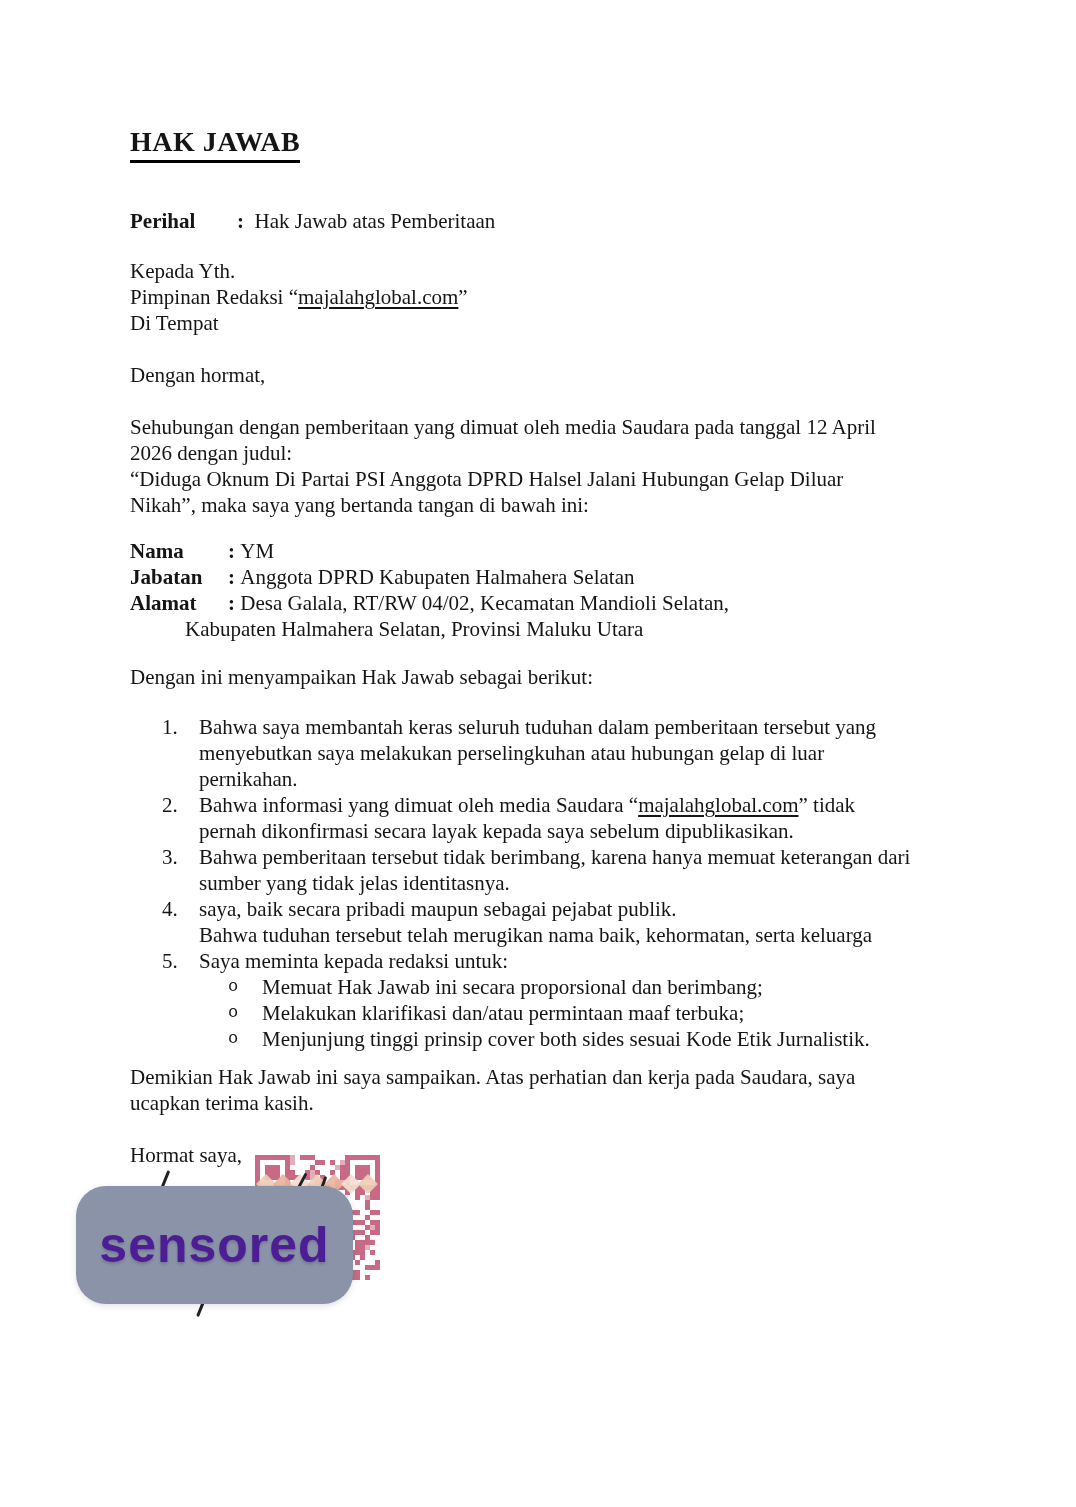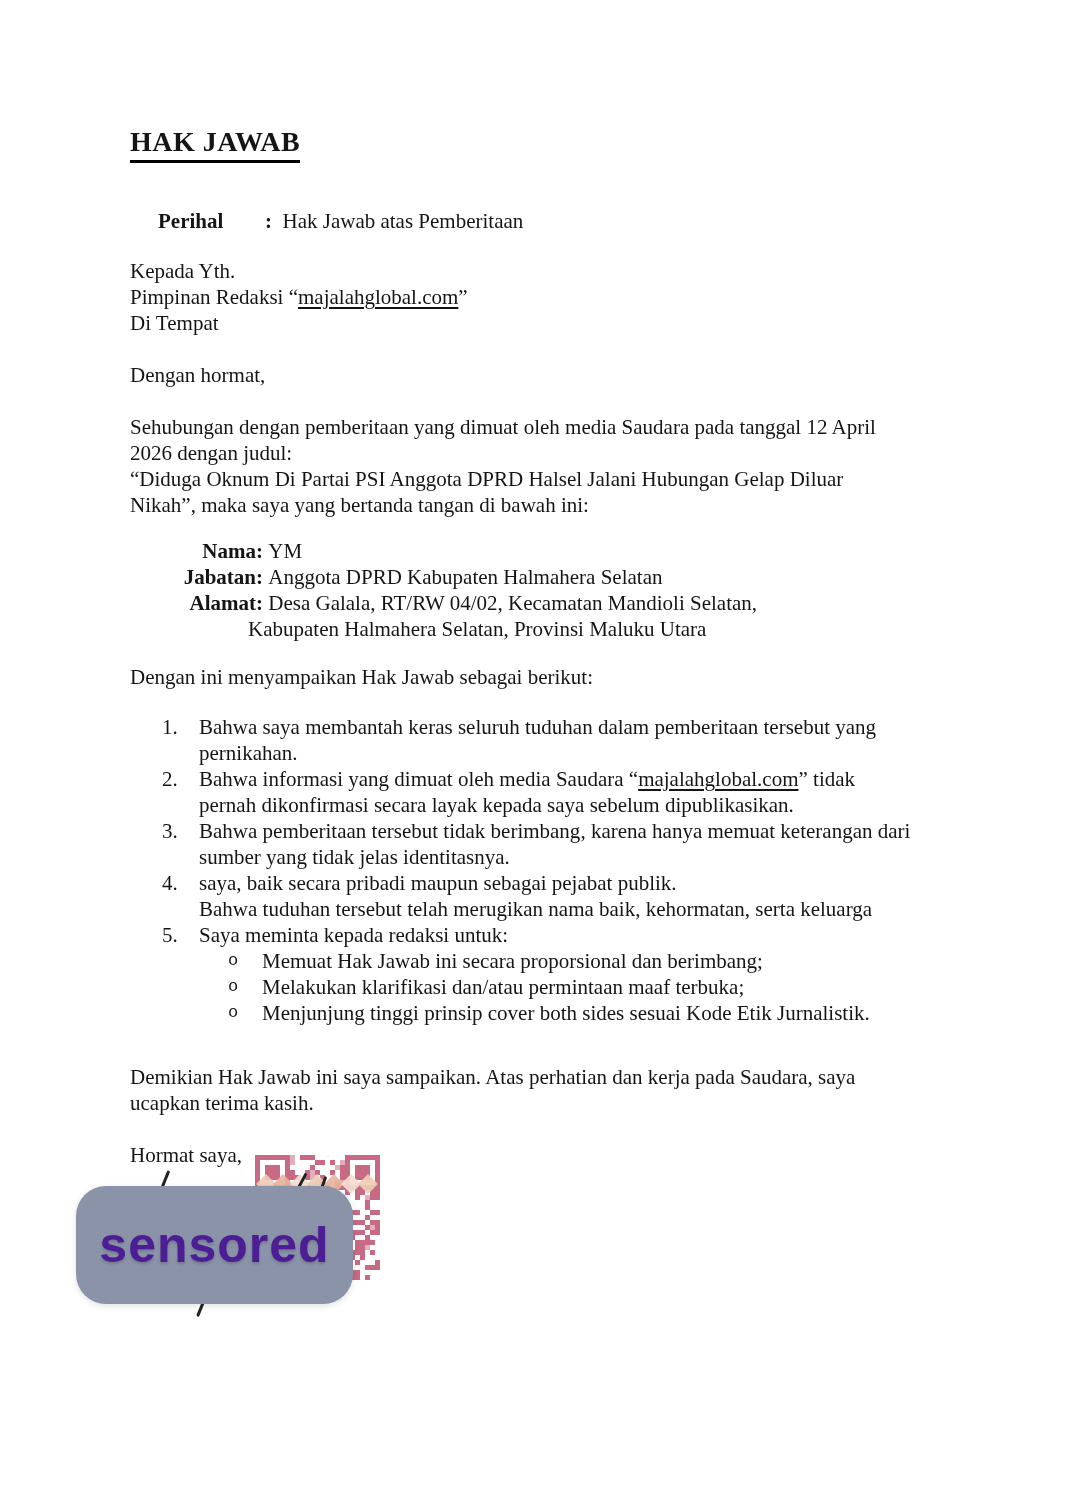--- a/index.html
+++ b/index.html
@@ -4,32 +4,32 @@
 <style>
   html,body{margin:0;padding:0;background:#ffffff;}
   .page{position:relative;width:984px;height:1507px;background:#ffffff;overflow:hidden;
         font-family:"Liberation Serif","DejaVu Serif",serif;font-size:21px;line-height:26px;color:#151515;}
   .abs{position:absolute;left:130px;}
   .line{white-space:pre;}
   .rb{font-weight:normal;}
   .ru{text-decoration:underline;text-decoration-thickness:2px;text-underline-offset:3px;}
   .title{font-weight:bold;font-size:28px;line-height:32px;display:inline-block;
          border-bottom:3px solid #000;padding-bottom:2px;letter-spacing:.5px;}
-  .row{display:flex;margin-left:28px;}
+  .row{display:flex;}
   .lbl{font-weight:bold;flex:0 0 auto;}
   .lbl.w-perihal{width:107px;}
-  .lbl.w-id{width:98px;text-align:right;}
+  .lbl.w-id{width:98px;}
   .colon{font-weight:bold;white-space:pre;}
   .list{position:absolute;left:162px;}
   .item{display:flex;}
   .num{flex:0 0 37px;}
   .sublist{margin-left:66px;}
   .subitem{display:flex;}
   .marker{flex:0 0 34px;font-family:"Liberation Mono","DejaVu Sans Mono",monospace;font-size:17px;}
-  .id-cont{margin-left:118px;} 
+  .id-cont{margin-left:55px;} 
   .qr{position:absolute;left:255px;top:1155px;width:125px;height:125px;z-index:1;}
   .stroke{position:absolute;width:2.5px;background:#222;z-index:2;border-radius:2px;}
   .censor{position:absolute;left:76px;top:1186px;width:277px;height:118px;border-radius:30px;
           display:flex;align-items:center;justify-content:center;z-index:3;
           box-shadow:0 2px 6px rgba(0,0,0,0.12);}
   .censor-label{font-family:"Liberation Sans","DejaVu Sans",sans-serif;font-weight:700;
           font-size:50px;letter-spacing:1px;text-shadow:0 2px 3px rgba(0,0,0,0.18);}
 </style>
 </head>
 <body>
@@ -90,20 +90,21 @@
 
   <div class="abs" style="top:664px">
       <div class="line"><span>Dengan ini menyampaikan </span><span class="rb">Hak Jawab</span><span> sebagai berikut:</span></div>
     </div>
 
   <div class="list" style="top:714px">
     <div class="item">
       <span class="num">1.</span>
       <div>
           <div class="line"><span>Bahwa saya </span><span class="rb">membantah keras</span><span> seluruh tuduhan dalam pemberitaan tersebut yang</span></div>
+          <div class="line"><span>menyebutkan saya melakukan perselingkuhan atau hubungan gelap di luar</span></div>
           <div class="line"><span>pernikahan.</span></div>
         </div>
     </div>
     <div class="item">
       <span class="num">2.</span>
       <div>
           <div class="line"><span>Bahwa informasi yang dimuat oleh media Saudara “</span><span class="rb ru">majalahglobal.com</span><span class="rb">”</span><span class="rb"> tidak</span></div>
           <div class="line"><span class="rb">pernah dikonfirmasi secara layak</span><span> kepada saya sebelum dipublikasikan.</span></div>
         </div>
     </div>

